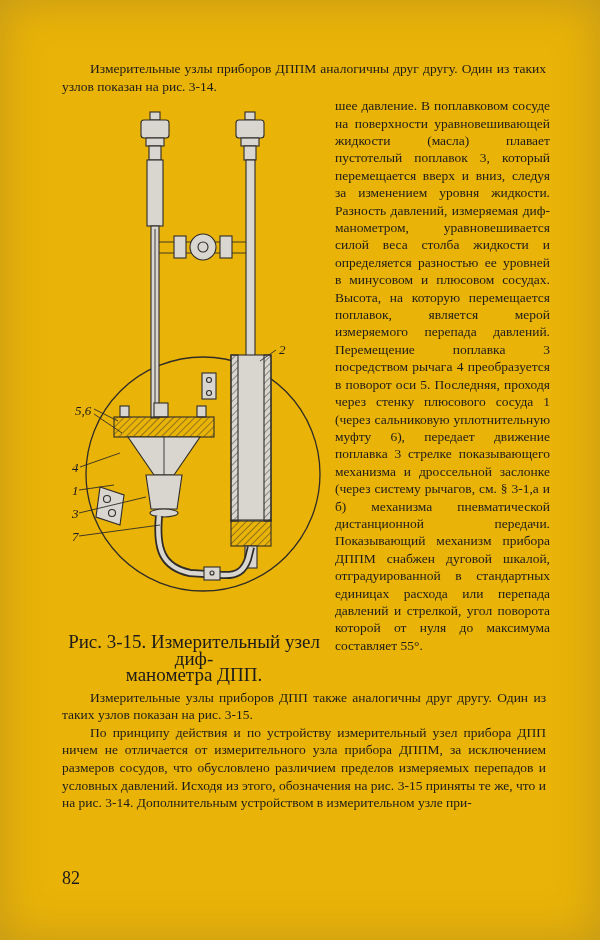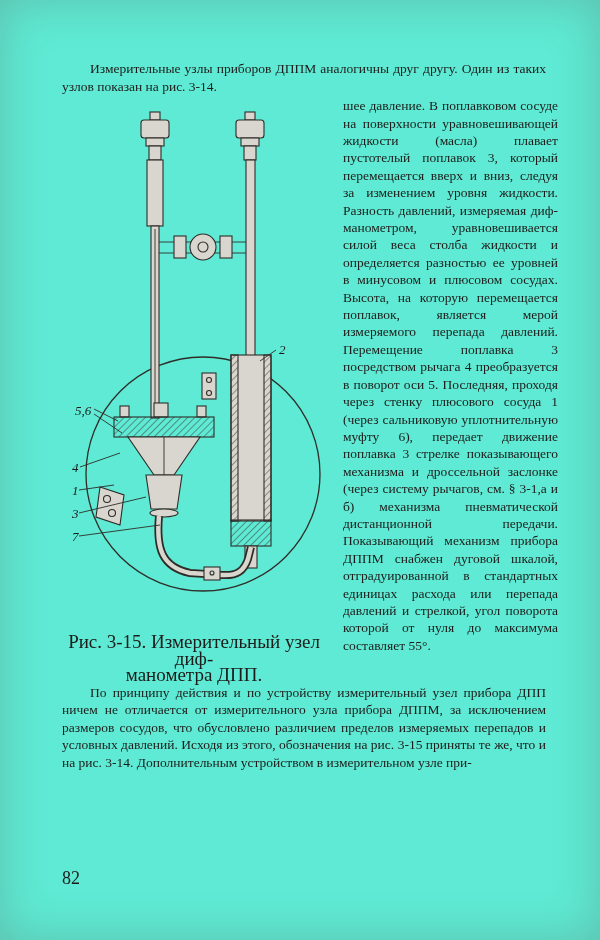--- a/index.html
+++ b/index.html
@@ -1,38 +1,38 @@
 <!DOCTYPE html>
 <html lang="ru"><head>
 <meta charset="utf-8">
 <style>
   html, body { margin: 0; padding: 0; }
   body { width: 600px; height: 940px; background: #c9c6bf; }
   .page {
     position: relative;
     width: 600px; height: 940px;
-    background: #5eead4;
+    background: #eab308;
     box-shadow: inset 0 0 46px rgba(88, 82, 70, 0.28);
     overflow: hidden;
     font-family: "Liberation Serif", serif;
     color: #1d1c1a;
   }
   .content { position: absolute; left: 62px; top: 60px; width: 484px; }
   .para {
     margin: 0;
     font-size: 13.5px;
     line-height: 17.6px;
     text-align: justify;
     hyphens: auto;
   }
   .indent { text-indent: 28px; }
   .row { display: flex; align-items: flex-start; margin-top: 2px; }
   .fig-wrap { width: 264px; flex: 0 0 264px; }
   .col-text {
-    width: 215px; flex: 0 0 215px; margin-left: 17px;
+    width: 215px; flex: 0 0 215px; margin-left: 9px;
     font-size: 13.5px; line-height: 17.4px; text-align: justify;
     hyphens: auto;
   }
   .caption {
     margin-top: 3px;
     text-align: center;
     font-size: 19px;
     line-height: 16.5px;
   }
   .page-number {
@@ -157,17 +157,18 @@
 
         <div class="caption">
           <div>Рис. 3-15. Измерительный узел диф-</div>
           <div>манометра ДПП.</div>
         </div>
       </div>
 
       <div class="col-text">шее давление. В поплавковом сосуде на поверхности уравновешивающей жидкости (масла) плавает пустотелый поплавок 3, который перемещается вверх и вниз, следуя за изменением уровня жидкости. Разность давлений, измеряемая диф-манометром, уравновешивается силой веса столба жидкости и определяется разностью ее уровней в минусовом и плюсовом сосудах. Высота, на которую перемещается поплавок, является мерой измеряемого перепада давлений. Перемещение поплавка 3 посредством рычага 4 преобразуется в поворот оси 5. Последняя, проходя через стенку плюсового сосуда 1 (через сальниковую уплотнительную муфту 6), передает движение поплавка 3 стрелке показывающего механизма и дроссельной заслонке (через систему рычагов, см. § 3-1,а и б) механизма пневматической дистанционной передачи. Показывающий механизм прибора ДППМ снабжен дуговой шкалой, отградуированной в стандартных единицах расхода или перепада давлений и стрелкой, угол поворота которой от нуля до максимума составляет 55°.</div>
     </div>
 
+    <p class="para indent" style="margin-top:5px">Измерительные узлы приборов ДПП также аналогичны друг другу. Один из таких узлов показан на рис. 3-15.</p>
     <p class="para indent">По принципу действия и по устройству измерительный узел прибора ДПП ничем не отличается от измерительного узла прибора ДППМ, за исключением размеров сосудов, что обусловлено различием пределов измеряемых перепадов и условных давлений. Исходя из этого, обозначения на рис. 3-15 приняты те же, что и на рис. 3-14. Дополнительным устройством в измерительном узле при-</p>
   </div>
 
   <div class="page-number">82</div>
 </div>
 
 </body></html>

